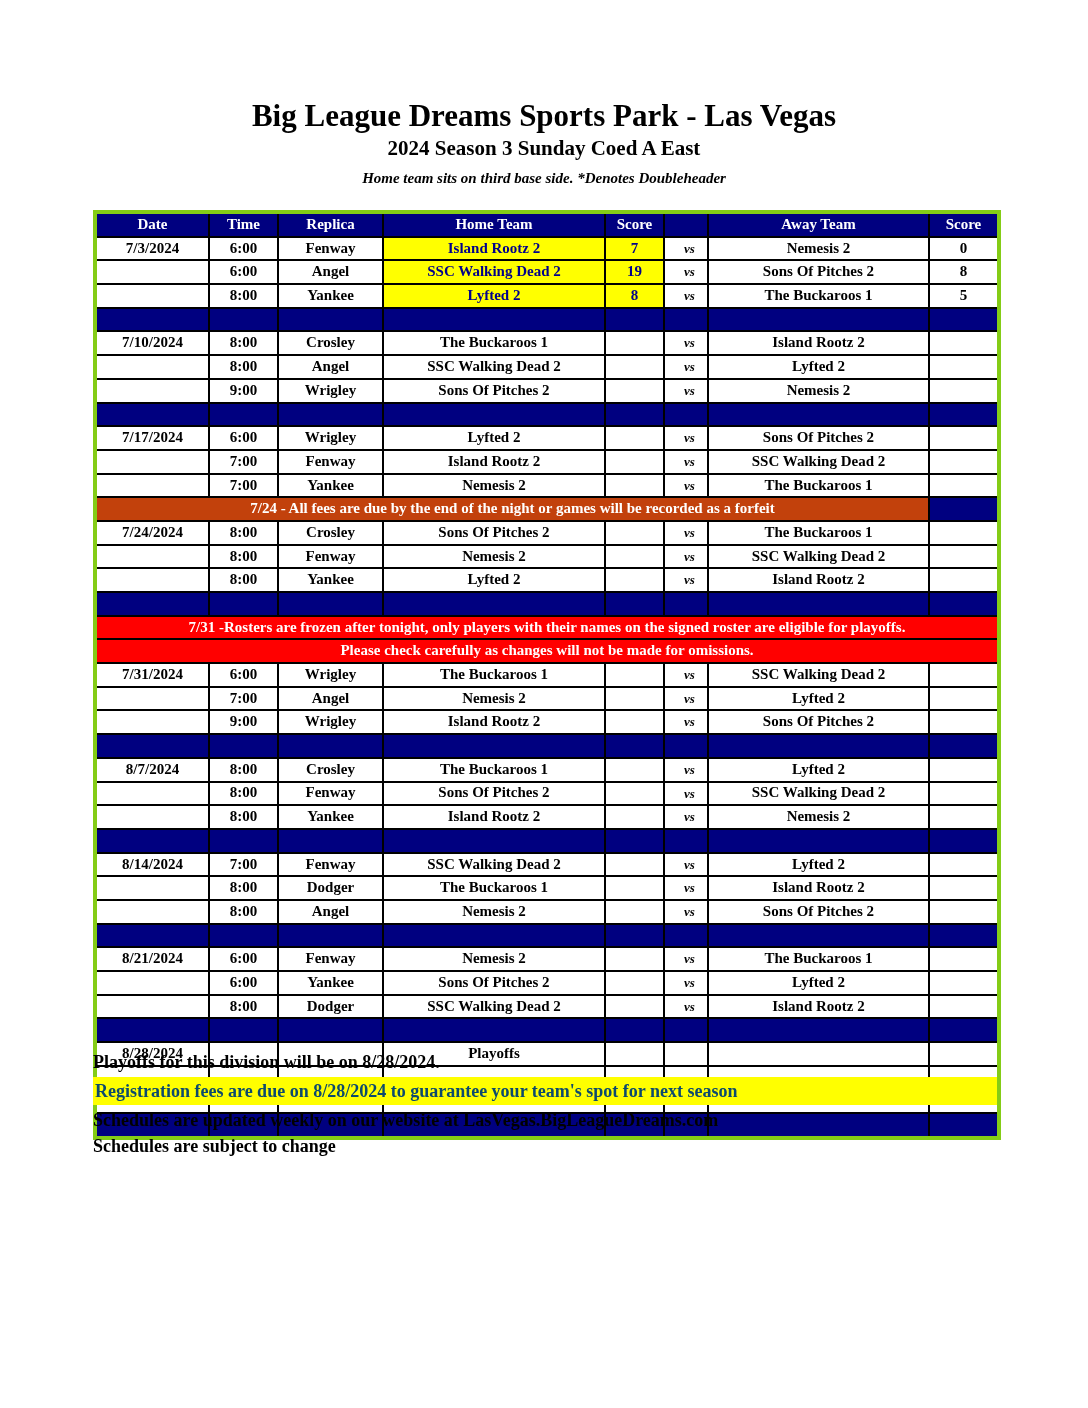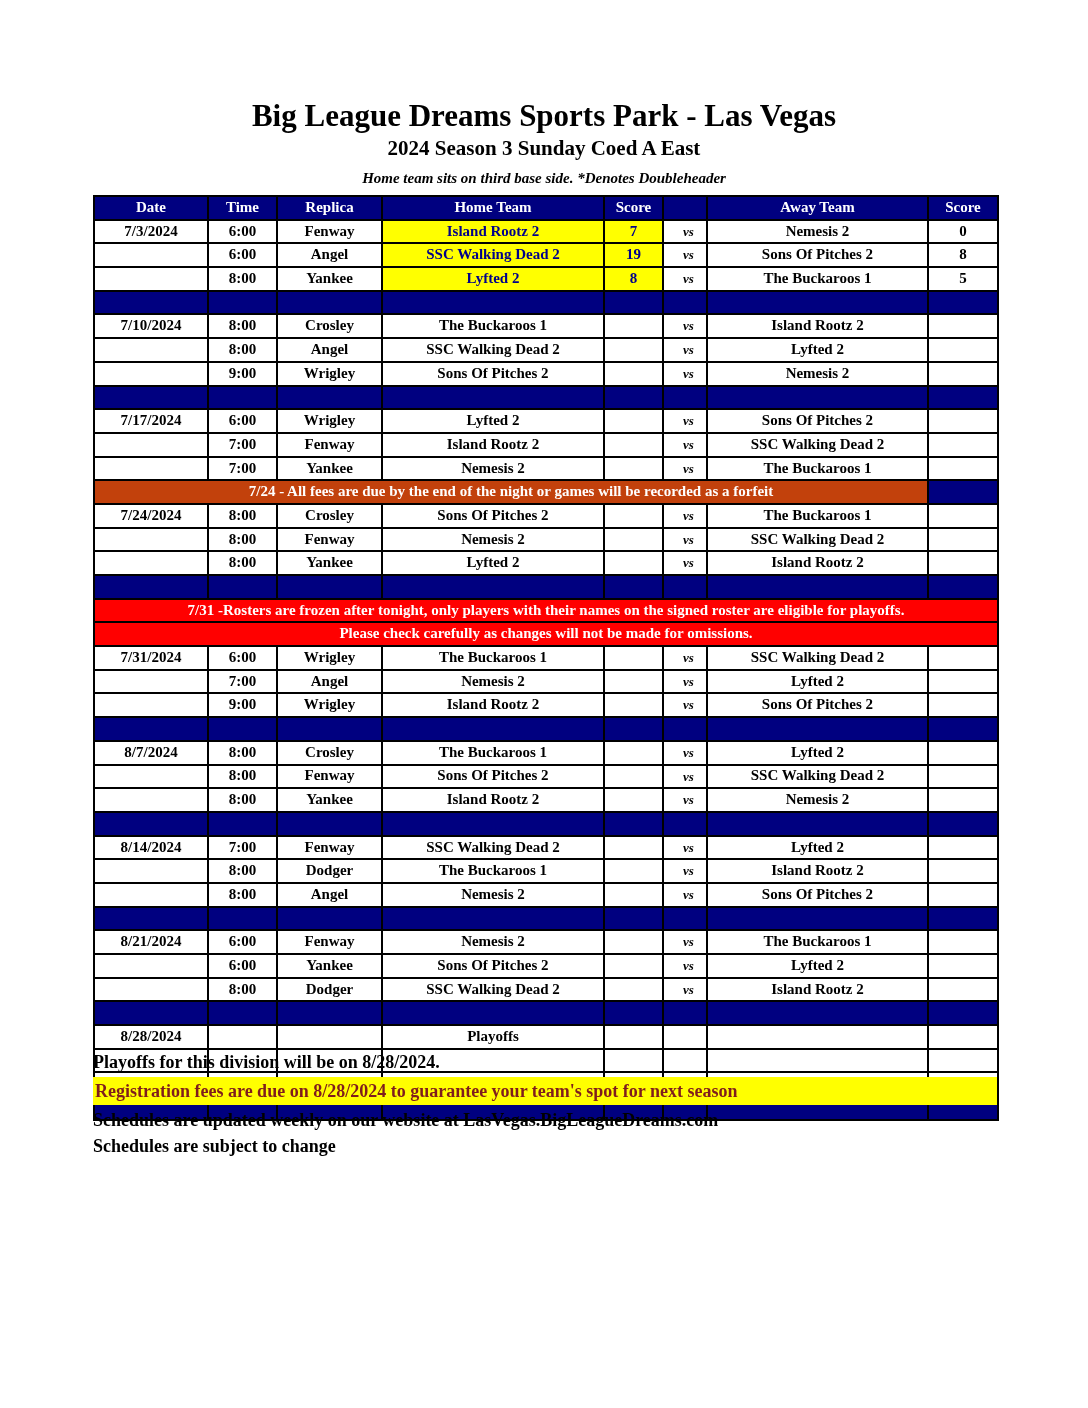--- a/index.html
+++ b/index.html
@@ -6,41 +6,41 @@
   .page {
     position:relative; width:1088px; height:1408px; background:#ffffff;
     font-family:"Liberation Serif", serif; overflow:hidden;
   }
   .hdr { position:absolute; left:0; width:1088px; text-align:center; color:#000; }
   .title    { top:98px;  font-size:31px; font-weight:bold; }
   .subtitle { top:136px; font-size:21px; font-weight:bold; }
   .note     { top:170px; font-size:15px; font-weight:bold; font-style:italic; }
 
   table.tbl {
-    position:absolute; left:93px; top:195px; width:904px;
+    position:absolute; left:93px; top:210px; width:904px;
     border-collapse:collapse; table-layout:fixed;
-    border:1px solid #84cc16;
+    border:4px solid #84cc16;
   }
   .tbl th, .tbl td {
     border:2px solid #000; height:21.7px; padding:0 1px;
     text-align:center; vertical-align:middle;
     font-weight:bold; font-size:15px; line-height:1.05;
     overflow:hidden; white-space:nowrap; color:#000;
   }
   .tbl th.head { background:#000080; color:#ffffff; }
   .tbl td.sep  { background:#000080; }
   .tbl td.win  { background:#FFFF00; color:#00008B; }
   .tbl td.vs   { font-style:italic; font-size:13px;padding-left:8px; }
   .tbl td.msg-navy { background:#c2410c; color:#ffffff; font-size:15px; }
   .tbl td.msg-red  { background:#FF0000; color:#ffffff; font-size:15px; }
 
   .footer { position:absolute; left:93px; top:1049px; width:904px; color:#000; }
   .fline { font-size:18px; font-weight:bold; line-height:26px; }
   .fline.highlight {
-    background:#FFFF00; color:#7f1d1d; height:28px; line-height:28px;
+    background:#FFFF00; color:#0c4a6e; height:28px; line-height:28px;
     margin:2px 0 2px 0; padding-left:2px;
   }
 </style>
 </head>
 <body>
 
 <div class="page">
 
   <div class="hdr title">Big League Dreams Sports Park - Las Vegas</div>
   <div class="hdr subtitle">2024 Season 3 Sunday Coed A East</div>

